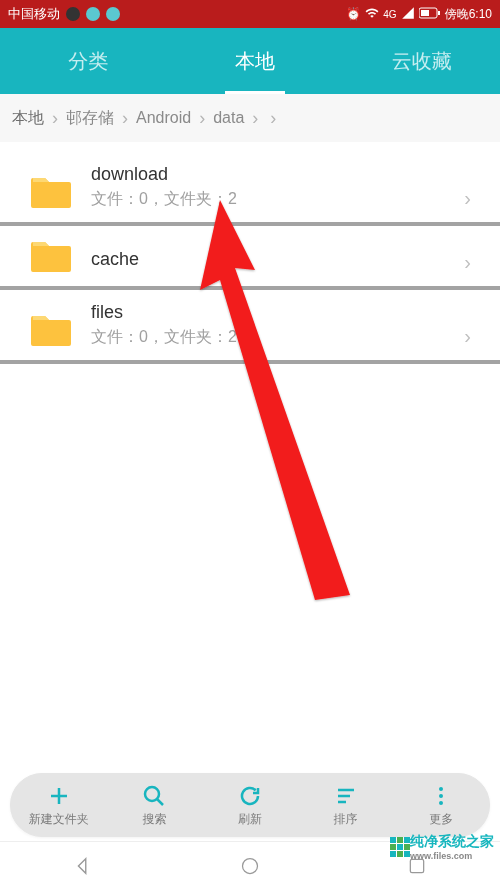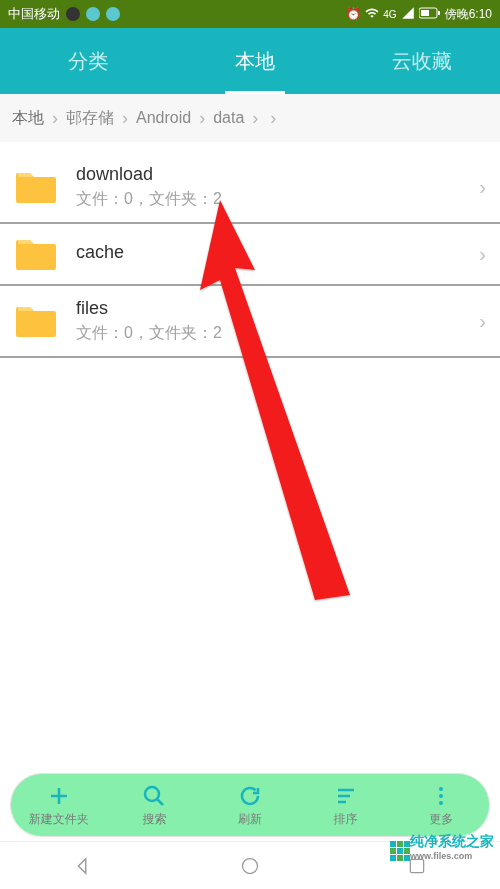--- a/index.html
+++ b/index.html
@@ -6,21 +6,21 @@
     body {
       width: 500px;
       height: 889px;
       font-family: -apple-system, "Helvetica Neue", Arial, sans-serif;
       background: #fff;
       position: relative;
       overflow: hidden;
     }
     .statusbar {
       height: 28px;
-      background: #4d7c0f;
+      background: #b91c1c;
       color: #fff;
       display: flex;
       align-items: center;
       padding: 0 8px;
       font-size: 13px;
       justify-content: space-between;
     }
     .statusbar-left { display: flex; align-items: center; gap: 6px; }
     .statusbar-right { display: flex; align-items: center; gap: 4px; font-size: 12px; }
     .status-dot { width: 14px; height: 14px; border-radius: 50%; background: #333; display: inline-block; }
@@ -71,23 +71,23 @@
       color: #b5b5b5;
       padding: 0 6px;
       font-size: 18px;
     }
     .breadcrumb .crumb.first { color: #6e6e6e; }
     .filelist {
       padding: 10px 0 0 0;
     }
     .file-item {
       display: flex;
-      align-items: center;
-      padding: 12px 14px;
-      border-bottom: 2px solid #a3a3a3;
+      align-items: flex-end;
+      padding: 12px 29px;
+      border-bottom: 4px solid #a3a3a3;
     }
     .folder-icon {
       width: 44px;
       height: 36px;
       margin-right: 18px;
       flex-shrink: 0;
     }
     .file-info { flex: 1; }
     .file-name { font-size: 18px; color: #333; margin-bottom: 4px; }
     .file-meta { font-size: 16px; color: #a0a0a0; }
@@ -100,21 +100,21 @@
       z-index: 50;
     }
     .bottombar {
       position: absolute;
       bottom: 52px;
       left: 10px;
       right: 10px;
       height: 64px;
       border: 1px solid #e5e5e5;
       border-radius: 32px;
-      background: #86efac;
+      background: #e5e5e5;
       display: flex;
       box-shadow: 0 1px 3px rgba(0,0,0,0.05);
     }
     .bottombar-item {
       flex: 1;
       display: flex;
       flex-direction: column;
       align-items: center;
       justify-content: center;
       color: #18b5bf;
@@ -136,21 +136,21 @@
     }
     .nav-btn { width: 40px; height: 40px; display: flex; align-items: center; justify-content: center; color: #888; }
     .watermark {
       position: absolute;
       right: 6px;
       bottom: 28px;
       font-size: 14px;
       color: #17b6be;
       font-weight: bold;
       display: flex;
-      align-items: flex-end;
+      align-items: center;
       z-index: 60;
     }
     .wm-squares { display: grid; grid-template-columns: repeat(3, 6px); grid-template-rows: repeat(3, 6px); gap: 1px; }
     .wm-squares span { background: #4caf50; }
     .wm-squares span:nth-child(odd) { background: #17b6be; }
   </style>
 </head>
 <body>
 
 <div class="statusbar">

